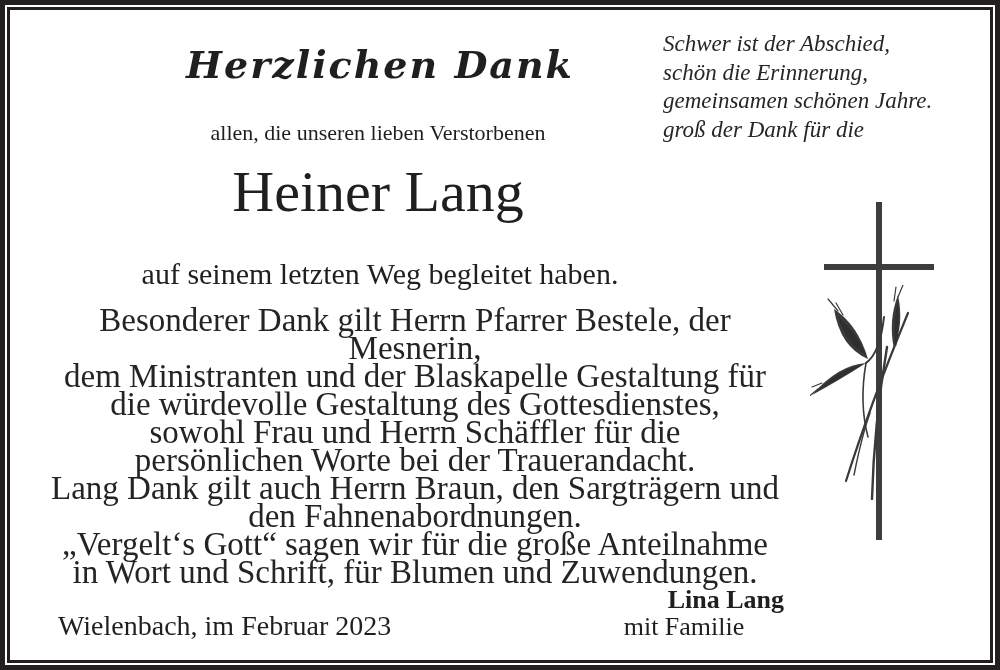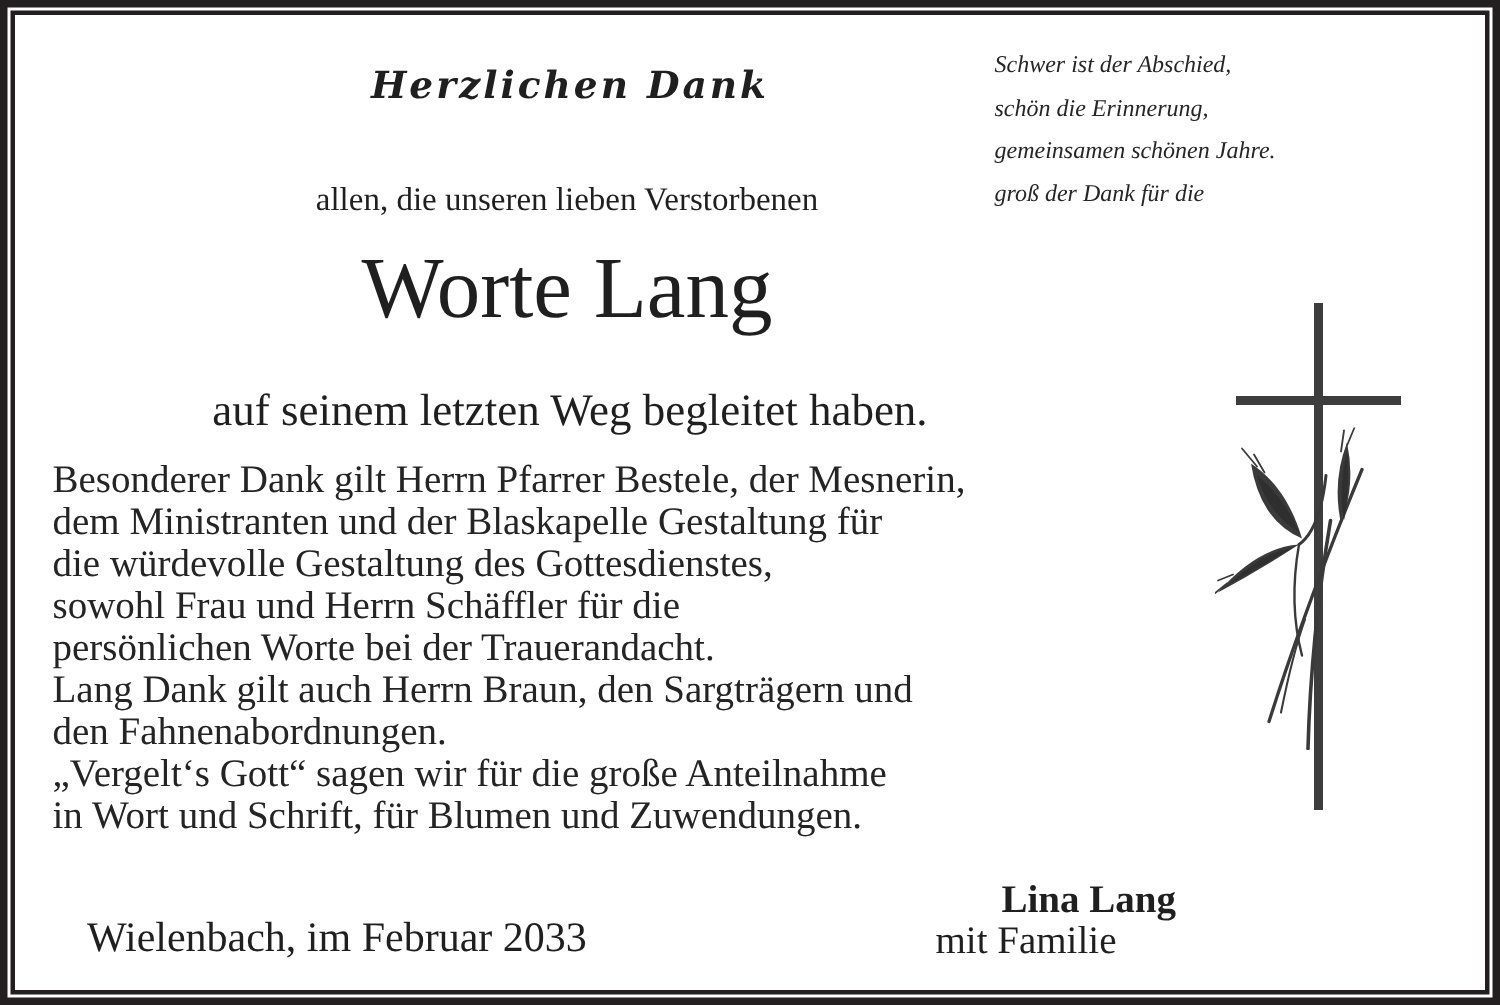--- a/index.html
+++ b/index.html
@@ -32,27 +32,27 @@
     pointer-events: none;
   }
   .abs { position: absolute; }
 
   .script-title {
     left: 150px; top: 42px; width: 460px;
     text-align: center;
     font-family: "DejaVu Serif", serif;
     font-style: italic;
     font-weight: bold;
-    font-size: 25px;
+    font-size: 38px;
     letter-spacing: 2px;
   }
   .poem {
     left: 663px; top: 30px; width: 310px;
     font-style: italic;
-    font-size: 16px;
+    font-size: 23px;
     line-height: 28.5px;
     color: #262626;
   }
   .intro-line {
     left: 78px; top: 120px; width: 600px;
     text-align: center;
     font-size: 22px;
   }
   .deceased-name {
     left: 78px; top: 160px; width: 600px;
@@ -60,22 +60,22 @@
     font-size: 58px;
     line-height: 64px;
   }
   .after-name {
     left: 78px; top: 257px; width: 604px;
     text-align: center;
     font-size: 30px;
   }
   .body-block {
     left: 35px; top: 306px; width: 760px;
-    text-align: left;
-    font-size: 26px;
+    text-align: center;
+    font-size: 33px;
     line-height: 28px;
     color: #242424;
   }
   .place-date {
     left: 58px; top: 610px;
     font-size: 28px;
   }
   .signature {
     left: 584px; top: 586px; width: 200px;
     text-align: center;
@@ -109,37 +109,37 @@
 
   <div class="abs poem">
     <div>Schwer ist der Abschied,</div>
     <div>schön die Erinnerung,</div>
     <div>gemeinsamen schönen Jahre.</div>
     <div>groß der Dank für die</div>
   </div>
 
   <div class="abs intro-line">allen, die unseren lieben Verstorbenen</div>
 
-  <div class="abs deceased-name">Worte Lang</div>
+  <div class="abs deceased-name">Heiner Lang</div>
 
   <div class="abs after-name">auf seinem letzten Weg begleitet haben.</div>
 
   <div class="abs body-block">
     <div>Besonderer Dank gilt Herrn Pfarrer Bestele, der Mesnerin,</div>
     <div>dem Ministranten und der Blaskapelle Gestaltung für</div>
     <div>die würdevolle Gestaltung des Gottesdienstes,</div>
     <div>sowohl Frau und Herrn Schäffler für die</div>
     <div>persönlichen Worte bei der Trauerandacht.</div>
     <div>Lang Dank gilt auch Herrn Braun, den Sargträgern und</div>
     <div>den Fahnenabordnungen.</div>
     <div>„Vergelt‘s Gott“ sagen wir für die große Anteilnahme</div>
     <div>in Wort und Schrift, für Blumen und Zuwendungen.</div>
   </div>
 
-  <div class="abs place-date">Wielenbach, im Februar 2033</div>
+  <div class="abs place-date">Wielenbach, im Februar 2023</div>
 
   <div class="abs signature">
     <div class="sig-name">Lina Lang</div>
     <div>mit Familie</div>
   </div>
 
   <div class="abs cross-v"></div>
   <div class="abs cross-h"></div>
 
   <svg class="abs wheat-svg" viewBox="0 0 112 215" xmlns="http://www.w3.org/2000/svg">

